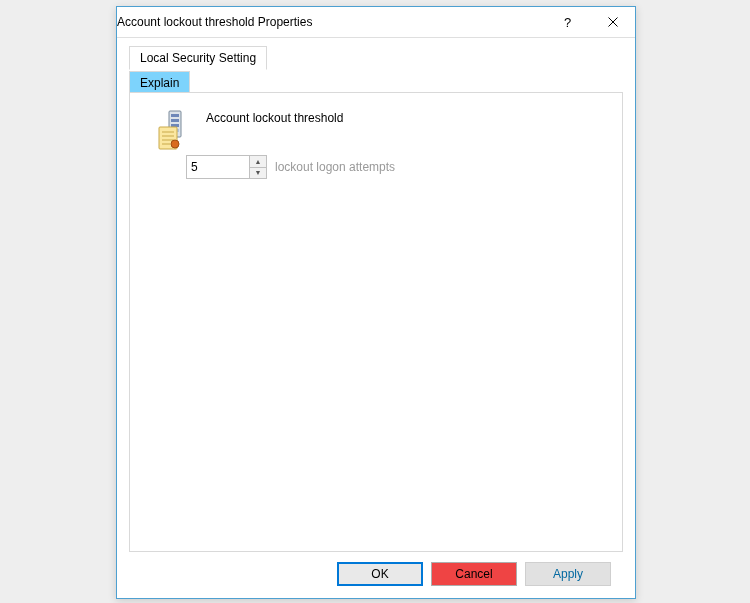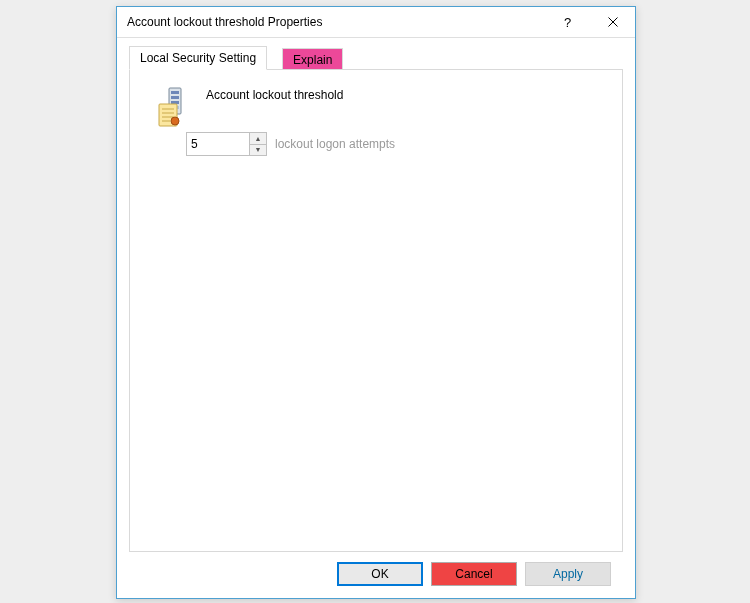--- a/index.html
+++ b/index.html
@@ -22,21 +22,20 @@
     background: #ffffff;
     border: 1px solid #4da0d1;
     box-shadow: 0 2px 8px rgba(0,0,0,0.15);
     display: flex;
     flex-direction: column;
   }
   .titlebar {
     height: 30px;
     display: flex;
     align-items: center;
-    padding-left: 10px;
     background: #ffffff;
     border-bottom: 1px solid #dfdfdf;
     flex-shrink: 0;
     position: relative;
   }
   .titlebar .title {
     font-size: 12px;
     color: #000;
   }
   .titlebar .controls {
@@ -60,31 +59,32 @@
     flex: 1 1 auto;
     position: relative;
     padding: 8px 12px 0 12px;
     display: flex;
     flex-direction: column;
   }
 
   
   .tabstrip {
     display: flex;
-    align-items: flex-end;
+    align-items: flex-start;
     position: relative;
     margin-bottom: -1px;
-    gap: 16px;
+    gap: 0;
+    flex-direction: column;
   }
   .tab {
     padding: 4px 10px 4px 10px;
     font-size: 12px;
     border: 1px solid #d9d9d9;
     border-bottom: none;
-    background: #ec4899;
+    background: #7dd3fc;
     margin-right: -1px;
     position: relative;
     top: 1px;
     color: #000;
   }
   .tab.active {
     background: #ffffff;
     border-bottom: 1px solid #ffffff;
     top: 0;
     z-index: 2;

